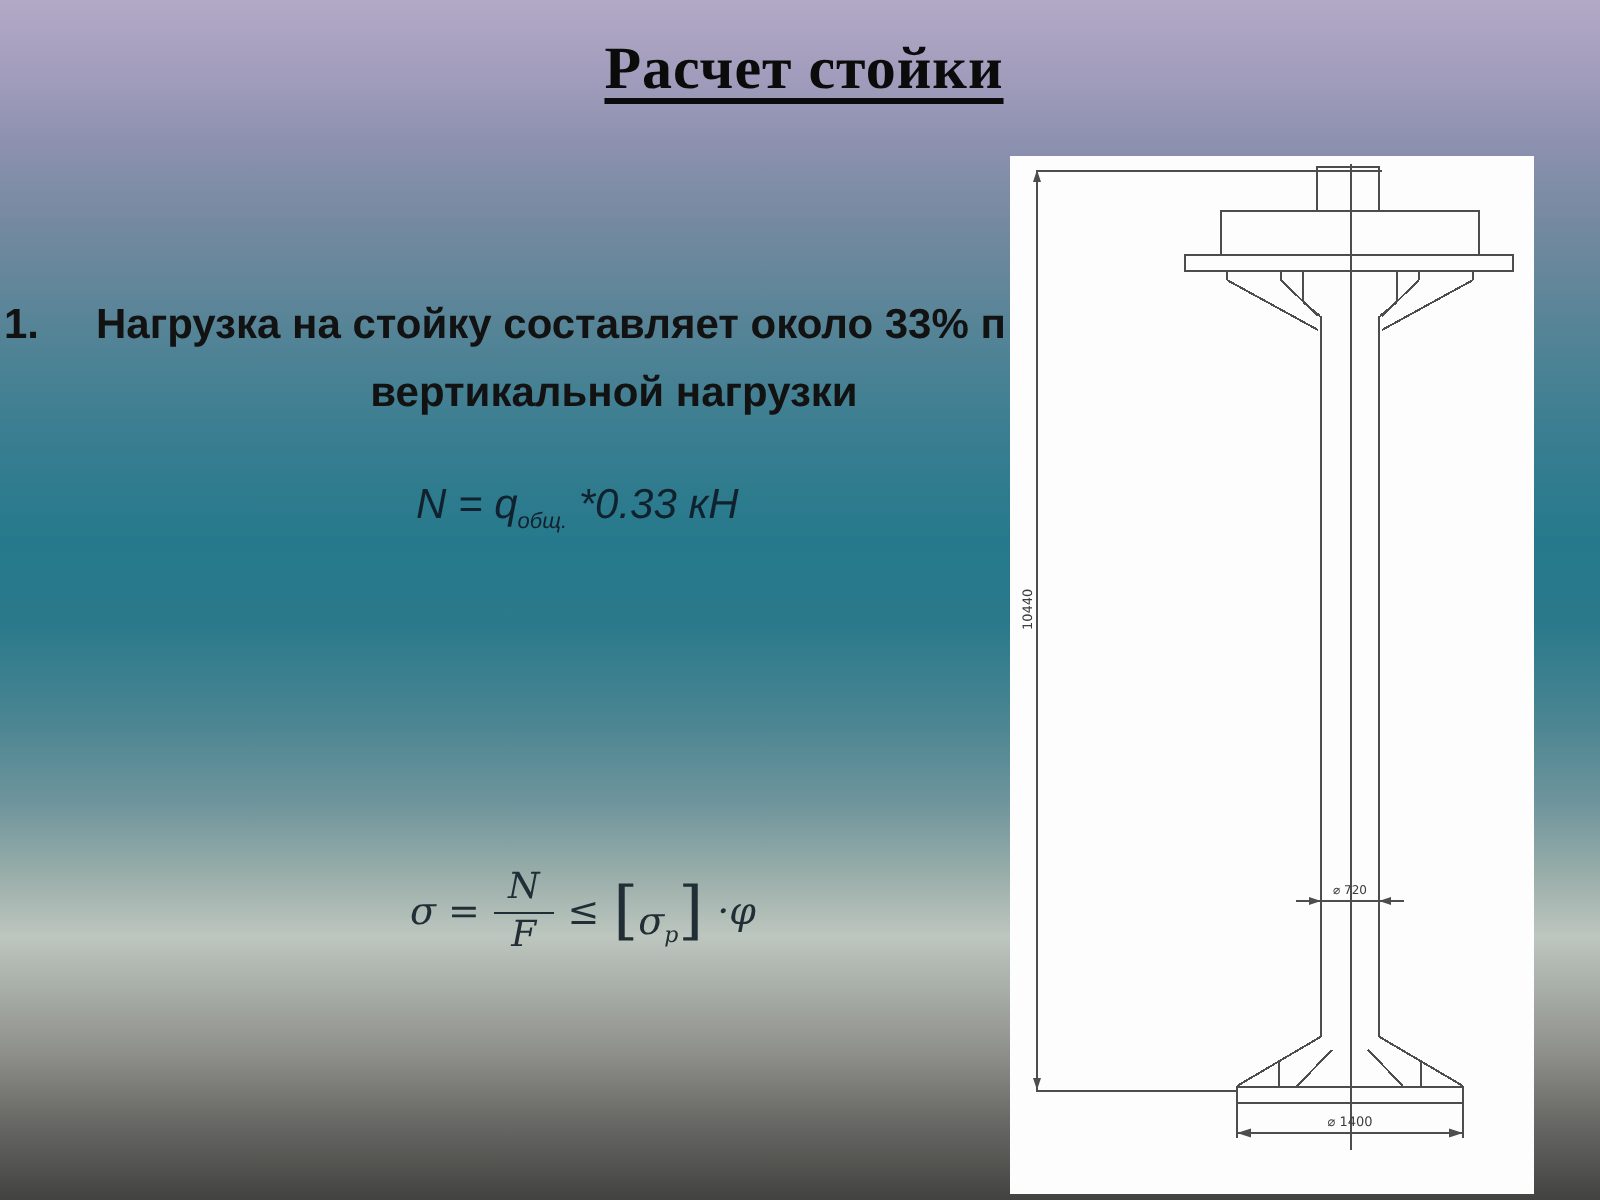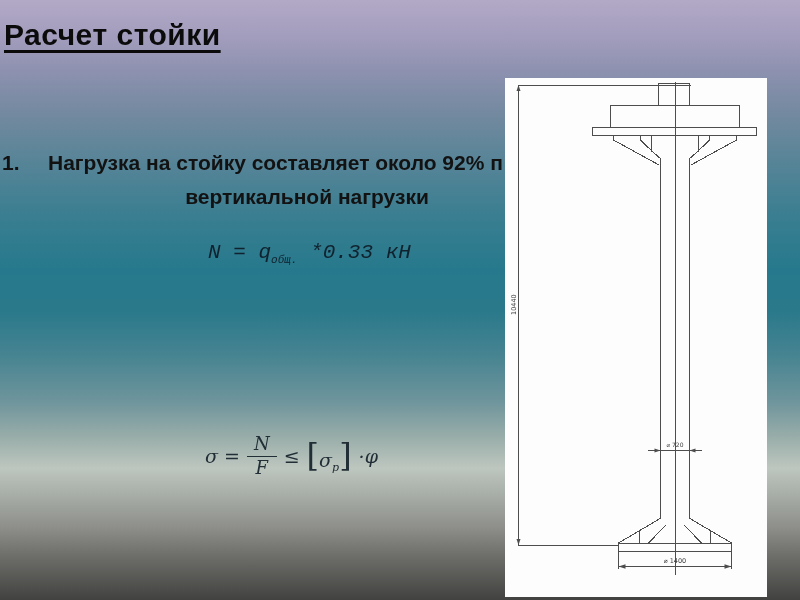--- a/index.html
+++ b/index.html
@@ -9,37 +9,38 @@
     overflow:hidden;
     font-family:"Liberation Sans",sans-serif;
     background:linear-gradient(to bottom,
       #b2a9c6 0%, #a39dbd 6%, #8c91af 12%, #73899f 19%, #578497 27%,
       #3a7e91 36%, #26798c 45%, #2a798b 52%, #4a8592 60%, #6f959c 67%,
       #9aaeaa 73%, #bdc6bf 78%, #aab0aa 82%, #8d8e8a 88%, #6b6b68 93%,
       #424240 100%);
   }
   .title{
     position:absolute;top:18px;left:4px;right:0;
-    margin:0;text-align:left;
+    margin:0;text-align:center;
     font-size:30px;font-weight:bold;color:#0b0b0b;
     text-decoration:underline;text-decoration-thickness:3px;text-underline-offset:5px;
     letter-spacing:.5px;
+    font-family:Liberation Serif, serif;
   }
   .list-block{
     position:absolute;left:2px;width:600px;
     font-size:21px;font-weight:bold;color:#121212;line-height:34px;
     z-index:1;
   }
   .list-block .num{display:inline-block;width:46px;}
   .list-block .cont{padding-left:10px;text-align:center;}
   #item1{top:146px;}
   #item2{top:333px;}
   .formula1{
     position:absolute;left:208px;top:241px;
-    font-family:Liberation Mono, monospace;font-style:italic;
+    font-family:Liberation Sans, sans-serif;font-style:italic;
     font-size:21px;color:#10222e;z-index:1;white-space:nowrap;
   }
   .formula1 sub{font-size:11px;font-style:italic;}
   .formula2{
     position:absolute;left:205px;top:434px;
     font-family:"DejaVu Serif",serif;font-style:italic;
     font-size:19px;color:#222e36;z-index:1;
     display:flex;align-items:center;gap:7px;
   }
   .frac{display:inline-flex;flex-direction:column;align-items:center;line-height:1.15;font-size:18px;}
@@ -56,21 +57,21 @@
   .dimtext{font-family:"DejaVu Sans",sans-serif;fill:#3c3c3c;}
 </style>
 </head>
 <body>
 
 <div class="slide">
 
   <h1 class="title">Расчет стойки</h1>
 
   <div class="list-block" id="item1">
-    <div><span class="num">1.</span><span>Нагрузка на стойку составляет около 92% п</span></div>
+    <div><span class="num">1.</span><span>Нагрузка на стойку составляет около 33% п</span></div>
     <div class="cont">вертикальной нагрузки</div>
   </div>
 
   <div class="formula1"><span>N = </span><span>q</span><sub>общ.</sub><span> *0.33 кН</span></div>
 
   <div class="list-block" id="item2">
   </div>
 
   <div class="formula2">
     <span>σ =</span>

